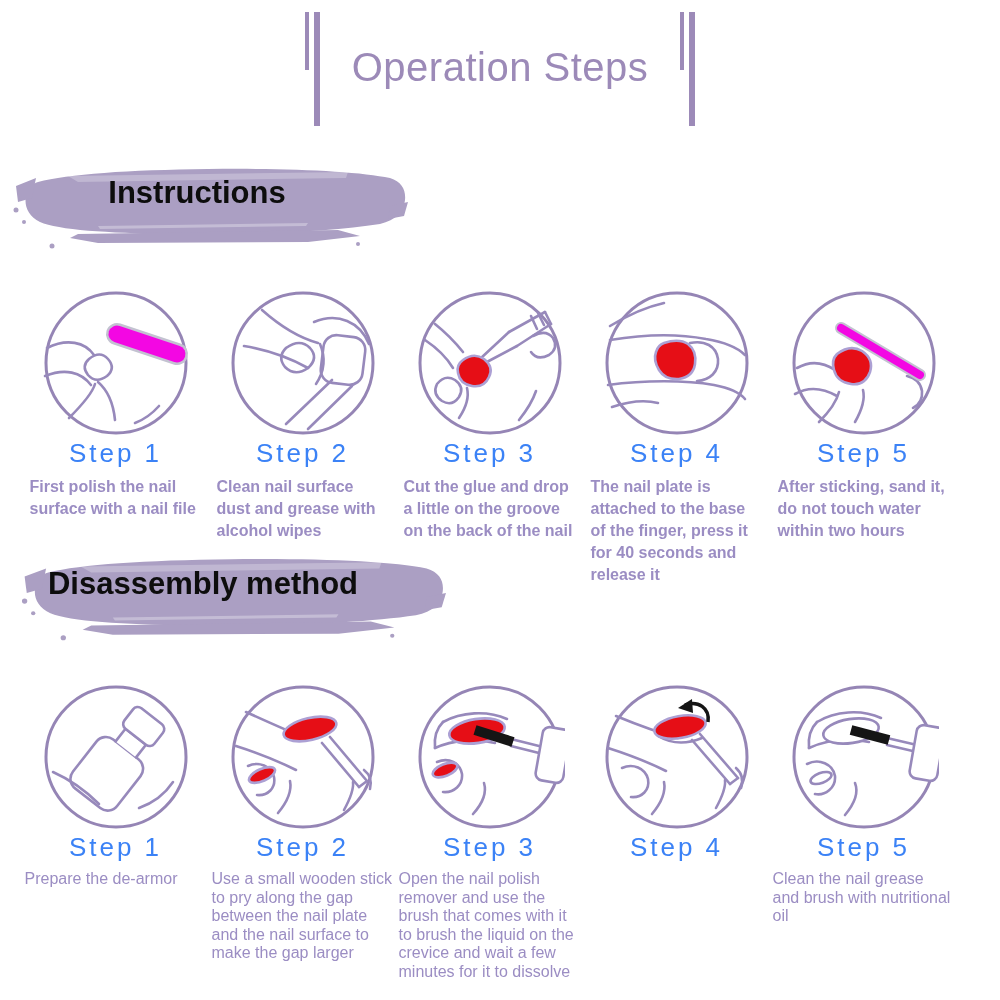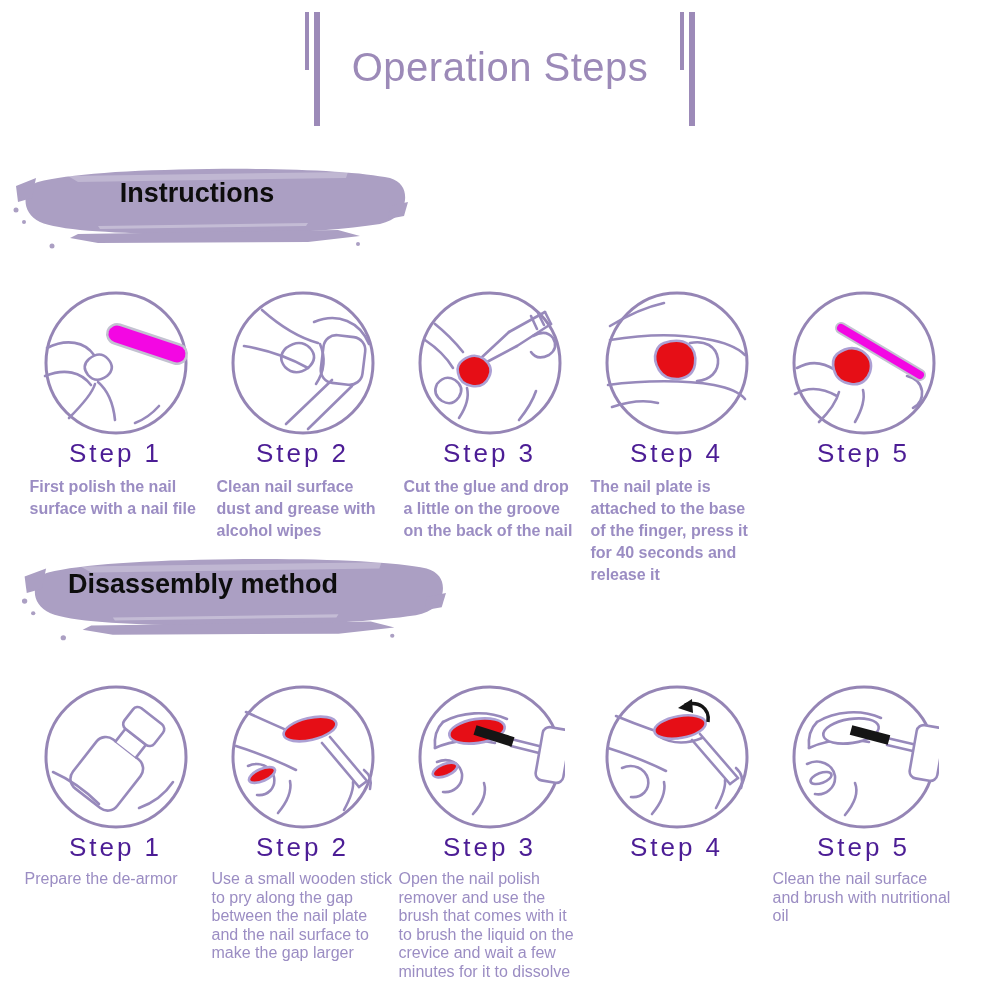--- a/index.html
+++ b/index.html
@@ -11,32 +11,32 @@
   .header{position:absolute;top:12px;left:0;right:0;height:135px;
     display:flex;justify-content:center;gap:32px;}
   .bar-group{display:flex;gap:5px;align-items:flex-start;}
   .bar-short{width:4px;height:58px;background:#9c8ab8;}
   .bar-tall{width:6px;height:114px;background:#9c8ab8;}
   .main-title{font-size:40px;color:#9c8ab8;letter-spacing:.5px;margin-top:33px;white-space:nowrap;}
   
   .brush-wrap{position:absolute;}
   .brush-wrap svg{display:block;width:100%;height:100%;}
   .brush-label{position:absolute;inset:0;display:flex;align-items:center;justify-content:center;
-    font-size:27px;font-weight:bold;color:#0d0d0d;}
+    font-size:31px;font-weight:bold;color:#0d0d0d;}
   #brush1{top:156px;left:8px;width:400px;height:100px;}
   #brush1 .brush-label{padding-right:22px;padding-bottom:26px;}
   #brush2{top:546px;left:16px;width:430px;height:102px;text-align:center;}
   #brush2 .brush-label{padding-right:56px;padding-bottom:26px;}
   
   .row{position:absolute;left:22px;width:940px;display:grid;
     grid-template-columns:repeat(5,187px);justify-items:center;}
   #row-apply{top:288px;}
   #row-remove{top:682px;}
   .cell{display:flex;flex-direction:column;align-items:center;}
-  .step-label{font-size:26px;letter-spacing:3px;color:#4c1d95;margin-top:0;white-space:nowrap;}
+  .step-label{font-size:26px;letter-spacing:3px;color:#3b82f6;margin-top:0;white-space:nowrap;}
   .desc{font-size:16px;color:#9b8dc3;text-align:left;margin-top:7px;}
   #row-apply .desc{width:172px;line-height:1.38;font-weight:bold;}
   #row-remove .desc{width:182px;line-height:1.16;}
   .illu{display:block;}
   .ln{fill:none;stroke:#9789bb;stroke-width:2.6;stroke-linecap:round;}
   .ring{fill:none;stroke:#9585b5;stroke-width:3;}
   .rednail{fill:#e60e16;stroke:#aca0d4;stroke-width:2.6;}
   .wht{fill:#ffffff;}
 </style>
 </head>
@@ -165,20 +165,21 @@
         <path d="M118,88 q13,3 15,15 q1,12 -9,17"></path>
         <path d="M66,134 C74,120 76,110 74,102"></path>
       </g>
       <path class="rednail" d="M48,66 q13,-10 25,-3 q12,8 8,21 q-5,14 -19,12 q-14,-2 -17,-14 q-3,-10 3,-16"></path>
       <g>
         <path d="M52,40 L131,87" stroke="#c3c2d1" stroke-width="12" stroke-linecap="round" fill="none"></path>
         <path d="M52,40 L131,87" stroke="#f307e3" stroke-width="8" stroke-linecap="round" fill="none"></path>
       </g>
     </svg>
     <div class="step-label">Step 5</div>
+    <div class="desc">After sticking, sand it, do not touch water within two hours</div>
   </div>
 </div>
 
 <div class="brush-wrap" id="brush2">
   <svg viewBox="0 0 400 100" preserveAspectRatio="none">
     <g fill="#ab9fc3">
       <path d="M30,26 C60,18 120,14 200,13 C280,12 350,15 382,22 C394,26 398,34 397,44 C396,56 388,64 372,68 C320,76 240,79 160,78 C100,77 50,74 32,66 C20,60 16,50 18,40 C20,32 24,28 30,26 Z"></path>
       <path d="M70,78 L330,74 L352,80 L300,86 L90,87 L62,82 Z"></path>
       <path d="M8,30 L28,22 L24,42 L10,46 Z"></path>
       <path d="M382,50 L400,46 L396,60 L380,63 Z"></path>
@@ -289,15 +290,15 @@
         <path d="M18,82 C30,76 44,82 46,94 C47,106 36,114 26,112"></path>
         <ellipse cx="32" cy="96" rx="11" ry="5" transform="rotate(-20 32 96)"></ellipse>
         <path d="M56,133 C66,121 70,111 66,101"></path>
         <path d="M98,56 L128,63"></path>
           <path d="M98,63 L128,70"></path>
         <rect x="124" y="44" width="28" height="54" rx="7" transform="rotate(10 138 71)" class="wht"></rect>
       </g>
       <path d="M62,48 L100,58" stroke="#151515" stroke-width="10" stroke-linecap="butt"></path>
     </svg>
     <div class="step-label">Step 5</div>
-    <div class="desc">Clean the nail surface and brush with nutritional oil</div>
+    <div class="desc">Clean the nail grease and brush with nutritional oil</div>
   </div>
 </div>
 
 </body></html>

